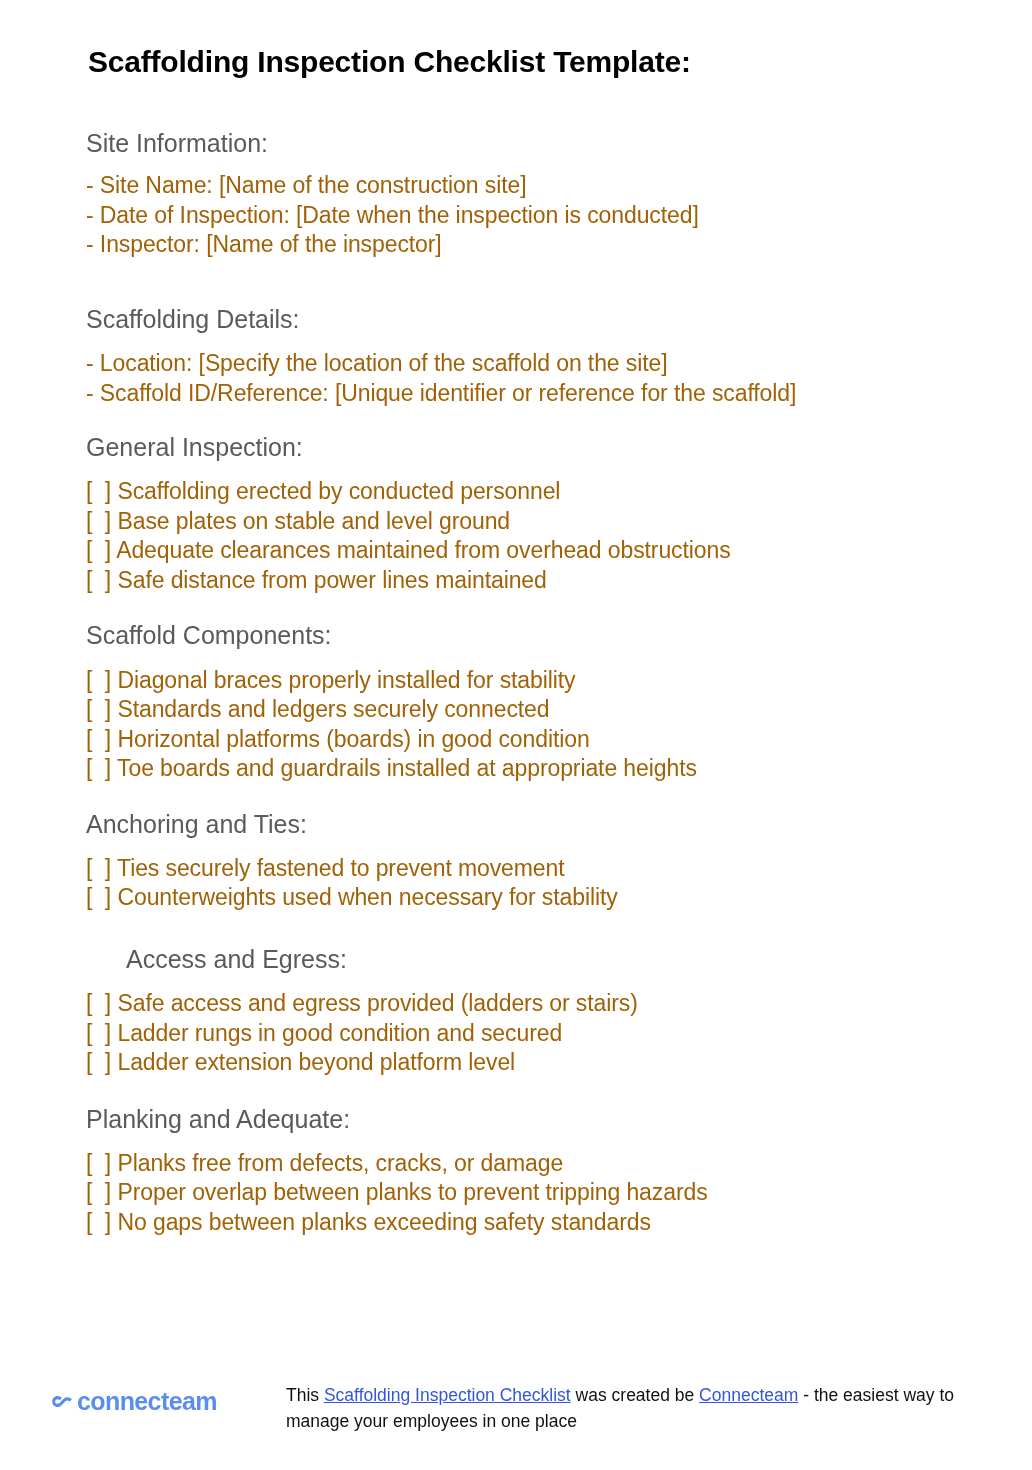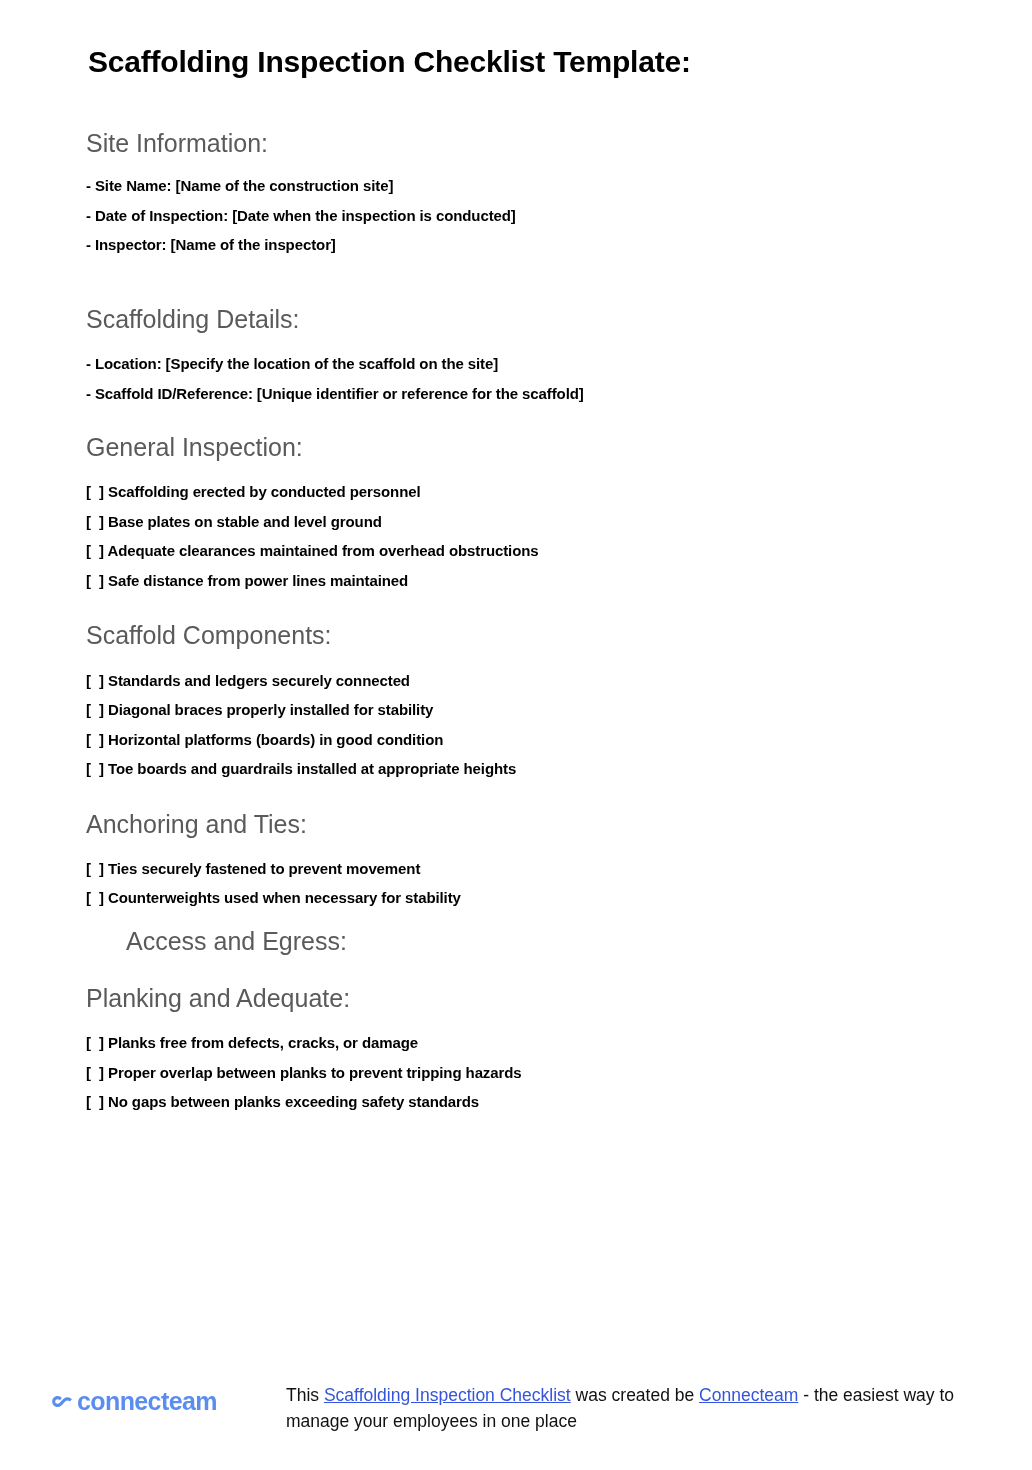--- a/index.html
+++ b/index.html
@@ -41,39 +41,38 @@
     margin-bottom: 26px;
   }
   .section-heading {
     font-size: 25px;
     font-weight: normal;
     color: #5a5a5a;
     margin: 0 0 12px 0;
     line-height: 1.25;
   }
   .lines {
-    font-size: 15px;
+    font-size: 23px;
     line-height: 29.5px;
-    color: #000000;
-    font-weight: bold;
+    color: #a16207;
   }
   .line {
     white-space: pre;
     letter-spacing: -0.1px;
   }
   .check-line {
     white-space: pre;
     letter-spacing: -0.1px;
   }
   
   .sec-site { margin-bottom: 28px; }
   .sec-details { margin-bottom: 24px; margin-top: 44px; }
   .sec-general { margin-bottom: 25px; }
   .sec-components { margin-bottom: 25px; }
-  .sec-anchoring { margin-bottom: 13px; }
+  .sec-anchoring { margin-bottom: 31px; }
   .sec-access { margin-bottom: 26px; }
   .sec-planking { margin-bottom: 0; }
 
   .sec-details .section-heading { margin-bottom: 14px; }
   .sec-general .section-heading { margin-bottom: 14px; }
   .sec-components .section-heading { margin-bottom: 14px; }
   .sec-anchoring .section-heading { margin-bottom: 14px; }
   .sec-access .section-heading { margin-bottom: 14px; margin-left: 40px; }
   .sec-planking .section-heading { margin-bottom: 14px; }
 
@@ -156,37 +155,42 @@
         <div class="check-line">[  ] Scaffolding erected by conducted personnel</div>
         <div class="check-line">[  ] Base plates on stable and level ground</div>
         <div class="check-line">[  ] Adequate clearances maintained from overhead obstructions</div>
         <div class="check-line">[  ] Safe distance from power lines maintained</div>
       </div>
     </div>
 
     <div class="section sec-components">
       <h2 class="section-heading">Scaffold Components:</h2>
       <div class="lines">
+        <div class="check-line">[  ] Diagonal braces properly installed for stability</div>
         <div class="check-line">[  ] Standards and ledgers securely connected</div>
-        <div class="check-line">[  ] Diagonal braces properly installed for stability</div>
         <div class="check-line">[  ] Horizontal platforms (boards) in good condition</div>
         <div class="check-line">[  ] Toe boards and guardrails installed at appropriate heights</div>
       </div>
     </div>
 
     <div class="section sec-anchoring">
       <h2 class="section-heading">Anchoring and Ties:</h2>
       <div class="lines">
         <div class="check-line">[  ] Ties securely fastened to prevent movement</div>
         <div class="check-line">[  ] Counterweights used when necessary for stability</div>
       </div>
     </div>
 
     <div class="section sec-access">
       <h2 class="section-heading">Access and Egress:</h2>
+      <div class="lines">
+        <div class="check-line">[  ] Safe access and egress provided (ladders or stairs)</div>
+        <div class="check-line">[  ] Ladder rungs in good condition and secured</div>
+        <div class="check-line">[  ] Ladder extension beyond platform level</div>
+      </div>
     </div>
 
     <div class="section sec-planking">
       <h2 class="section-heading">Planking and Adequate:</h2>
       <div class="lines">
         <div class="check-line">[  ] Planks free from defects, cracks, or damage</div>
         <div class="check-line">[  ] Proper overlap between planks to prevent tripping hazards</div>
         <div class="check-line">[  ] No gaps between planks exceeding safety standards</div>
       </div>
     </div>

